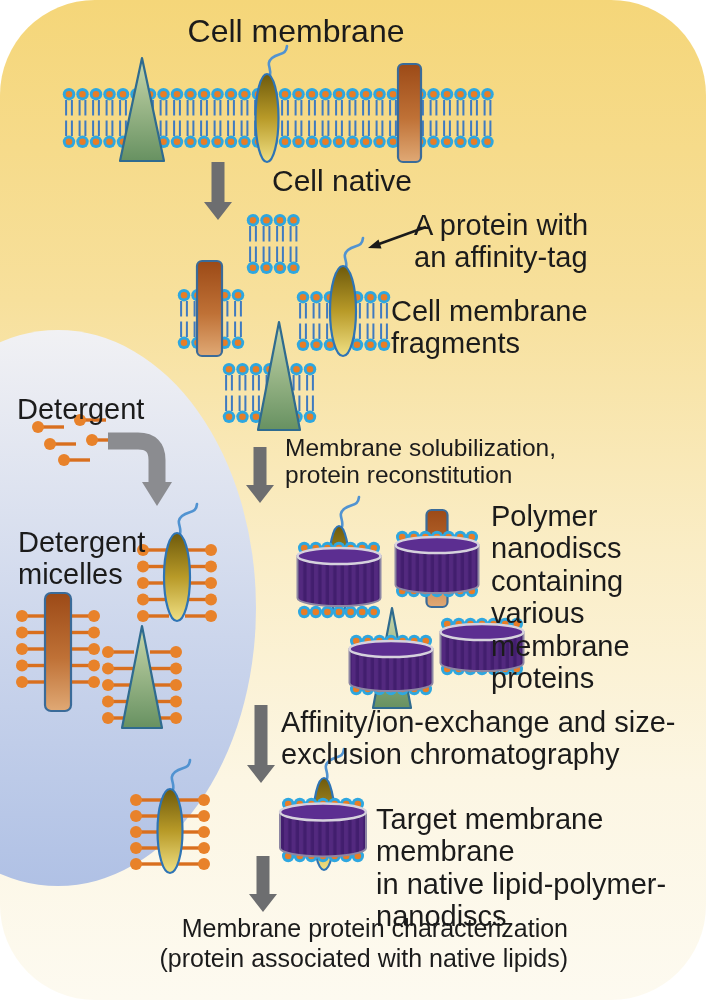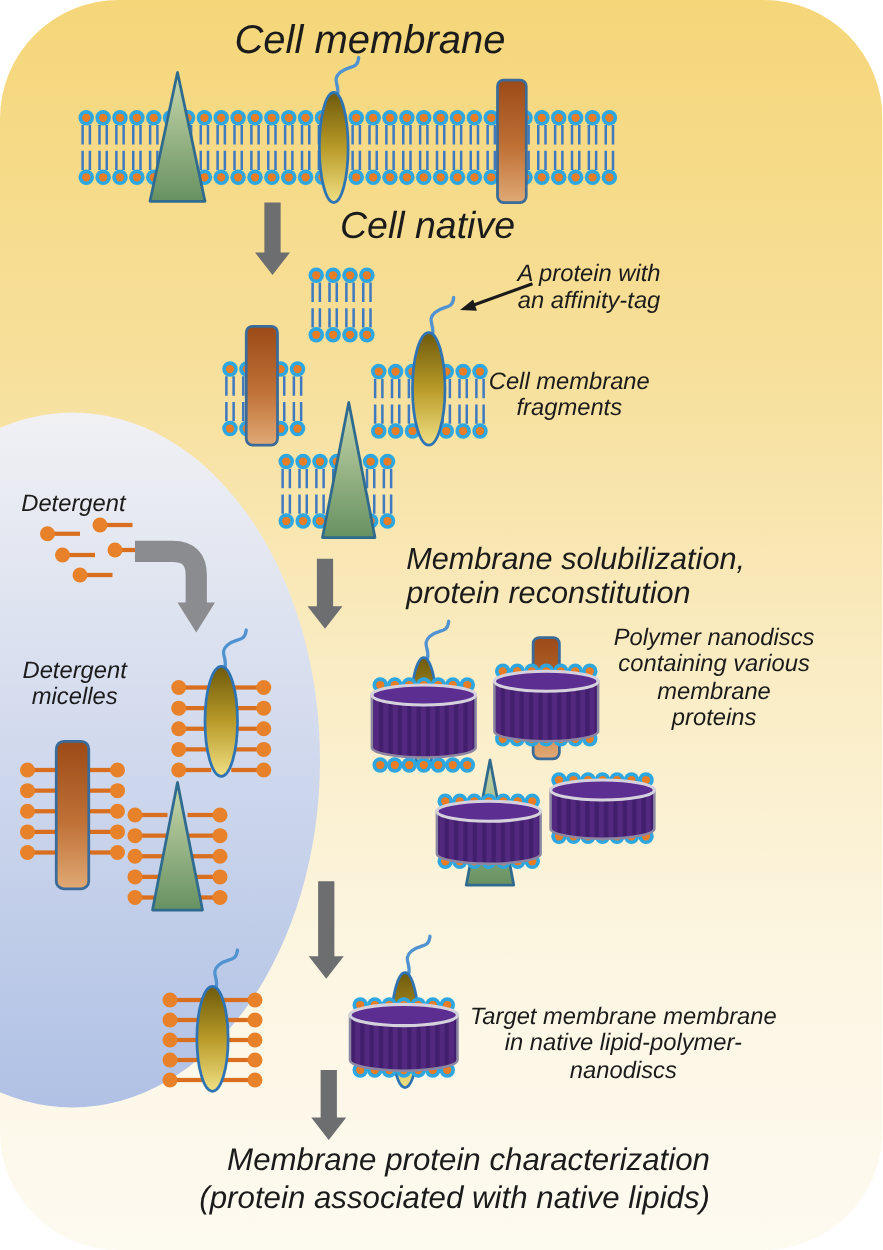--- a/index.html
+++ b/index.html
@@ -1,21 +1,21 @@
 <!DOCTYPE html>
 <html><head>
 <meta charset="utf-8">
 <style>
   html,body{margin:0;padding:0;background:#ffffff;}
   #fig{position:relative;width:706px;height:1000px;font-family:"Liberation Sans",sans-serif;color:#1b1b1b;overflow:hidden;}
   #art{position:absolute;left:0;top:0;}
-  .lbl{position:absolute;white-space:pre-line;line-height:1.12;font-style:italic;}
+  .lbl{position:absolute;white-space:pre-line;line-height:1.12;}
   .t-title{font-size:32px;transform:translateX(-50%);white-space:nowrap;}
-  .t-step{font-size:24.5px;margin-left:40px;}
-  .t-note{font-size:19px;text-align:center;}
+  .t-step{font-size:24.5px;}
+  .t-note{font-size:29px;}
   .t-caption{font-size:25px;text-align:right;width:568px;line-height:1.18;}
 </style>
 </head>
 <body>
 
 <div id="fig">
 
 <svg id="art" width="706" height="1000" viewBox="0 0 706 1000" xmlns="http://www.w3.org/2000/svg" xmlns:xlink="http://www.w3.org/1999/xlink">
   <defs>
     <linearGradient id="bgGrad" x1="0" y1="0" x2="0" y2="1">
@@ -387,18 +387,20 @@
 fragments</div>
   <div class="lbl t-note" style="left:17px;top:393px;">Detergent</div>
   <div class="lbl t-step" style="left:285px;top:434px;">Membrane solubilization,
 protein reconstitution</div>
   <div class="lbl t-note" style="left:18px;top:526px;">Detergent
 micelles</div>
   <div class="lbl t-note" style="left:491px;top:500px;">Polymer nanodiscs
 containing various
 membrane
 proteins</div>
+  <div class="lbl t-note" style="left:281px;top:706px;">Affinity/ion-exchange and size-
+exclusion chromatography</div>
   <div class="lbl t-note" style="left:376px;top:803px;">Target membrane membrane
 in native lipid-polymer-
 nanodiscs</div>
   <div class="lbl t-caption" style="left:0;top:914px;">Membrane protein characterization
 (protein associated with native lipids)</div>
 </div>
 
 </body></html>

